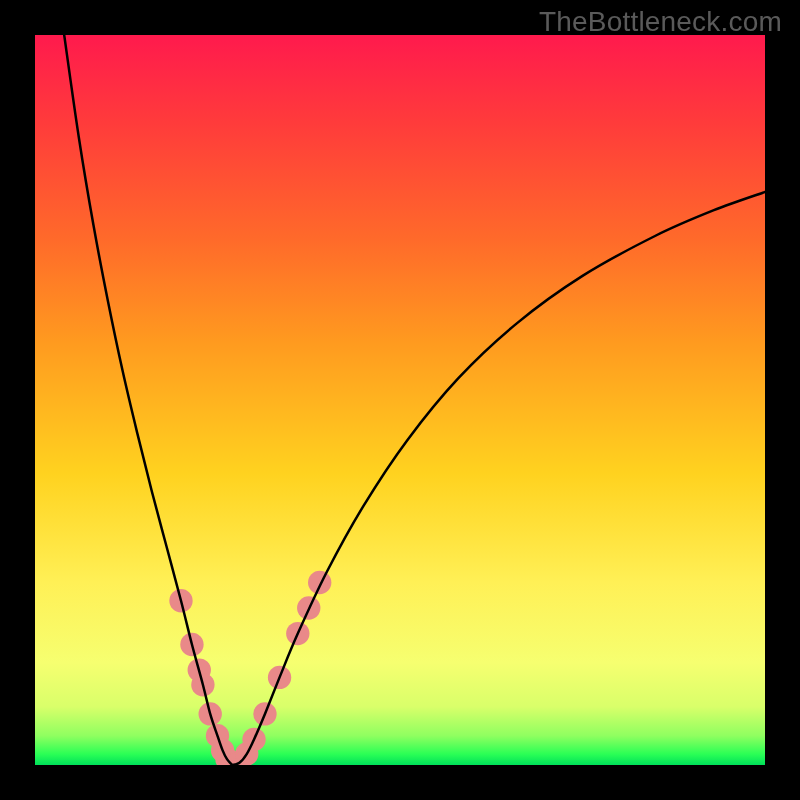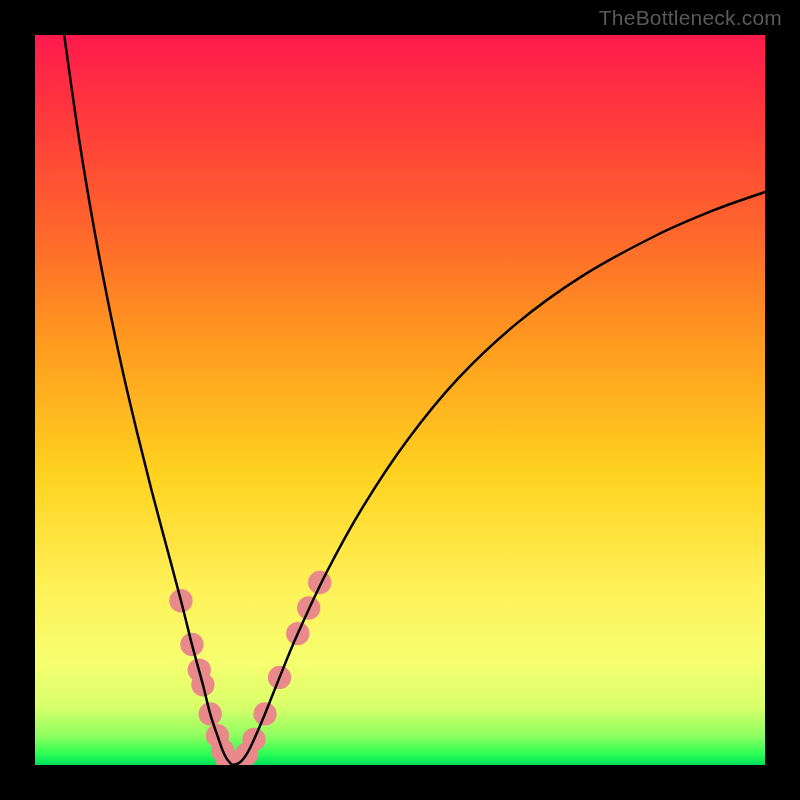--- a/index.html
+++ b/index.html
@@ -51,21 +51,21 @@
     inset: 0;
     width: 730px;
     height: 730px;
     display: block;
   }
   .watermark {
     position: absolute;
     top: 6px;
     right: 18px;
     color: #5a5a5a;
-    font-size: 21px;
+    font-size: 28px;
     letter-spacing: 0.2px;
     font-weight: 500;
     user-select: none;
   }
 </style>
 </head>
 <body>
 
 <div class="frame">
 

